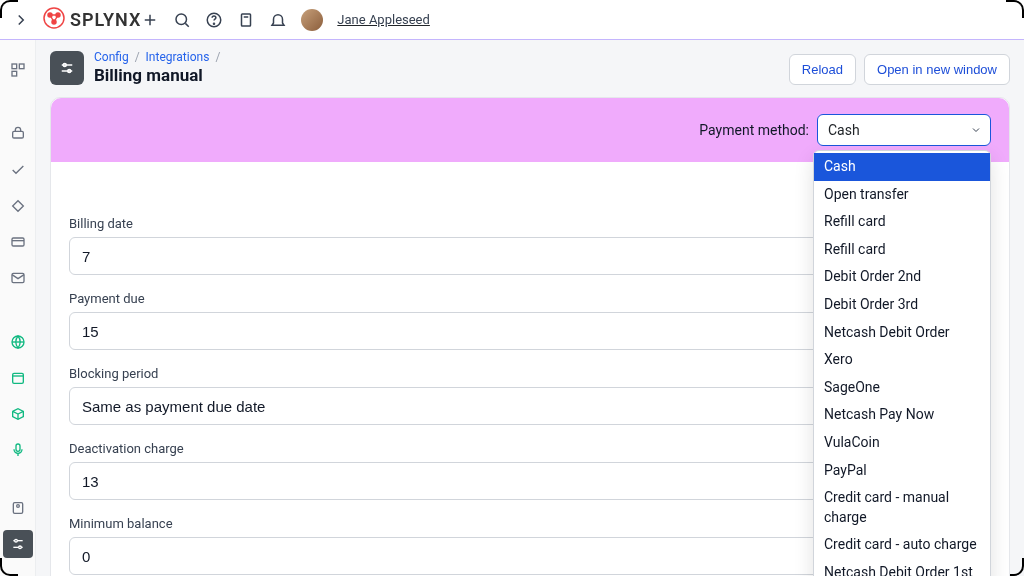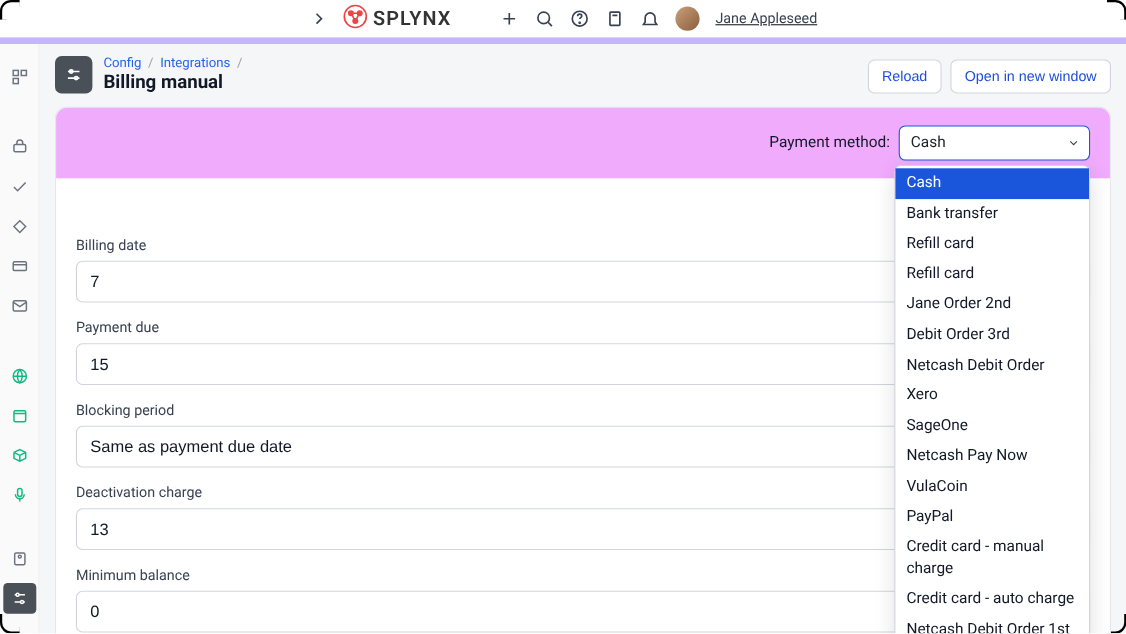--- a/index.html
+++ b/index.html
@@ -1,17 +1,17 @@
 <!DOCTYPE html>
 <html><head>
 <meta charset="utf-8">
 <style>
 * { box-sizing: border-box; margin: 0; padding: 0; }
 body { font-family: -apple-system, BlinkMacSystemFont, "Segoe UI", Roboto, sans-serif; font-size: 14px; color: #212529; background: #fff; width: 1024px; height: 576px; overflow: hidden; position: relative; }
-.topbar { height: 40px; border-bottom: 6px solid #c4b5fd; display: flex; align-items: center; padding: 0 12px; justify-content: center; gap: 44px; }
+.topbar { height: 40px; border-bottom: 1px solid #c4b5fd; display: flex; align-items: center; padding: 0 12px; justify-content: flex-start; }
 .topbar-left { display: flex; align-items: center; gap: 12px; }
 .topbar-right { display: flex; align-items: center; gap: 14px; text-decoration: underline; }
 .logo { display: flex; align-items: center; gap: 4px; }
 .logo-mark svg { width: 24px; height: 24px; }
 .logo-text { font-weight: 600; font-size: 18px; letter-spacing: 1px; color: #333; }
 .topbar-icon { width: 18px; height: 18px; color: #374151; cursor: pointer; display: flex; align-items: center; justify-content: center; }
 .topbar-icon svg { width: 18px; height: 18px; }
 .avatar { width: 22px; height: 22px; border-radius: 50%; background: linear-gradient(135deg,#c7a07a,#8b5e3c); }
 .user-name { font-size: 13px; color: #374151; }
 .layout { display: flex; height: calc(576px - 40px); }
@@ -238,24 +238,24 @@
             <span>Cash</span>
             <svg class="chev" viewBox="0 0 24 24" fill="none" stroke="currentColor" stroke-width="2">
                 <polyline points="6 9 12 15 18 9"></polyline>
               </svg>
           </div>
         </div>
       </div>
 
       <div class="dropdown" id="pm-dropdown">
           <div class="dropdown-item selected">Cash</div>
-          <div class="dropdown-item">Bank transfer</div>
+          <div class="dropdown-item">Open transfer</div>
           <div class="dropdown-item">Refill card</div>
           <div class="dropdown-item">Refill card</div>
-          <div class="dropdown-item">Jane Order 2nd</div>
+          <div class="dropdown-item">Debit Order 2nd</div>
           <div class="dropdown-item">Debit Order 3rd</div>
           <div class="dropdown-item">Netcash Debit Order</div>
           <div class="dropdown-item">Xero</div>
           <div class="dropdown-item">SageOne</div>
           <div class="dropdown-item">Netcash Pay Now</div>
           <div class="dropdown-item">VulaCoin</div>
           <div class="dropdown-item">PayPal</div>
           <div class="dropdown-item">Credit card - manual charge</div>
           <div class="dropdown-item">Credit card - auto charge</div>
           <div class="dropdown-item">Netcash Debit Order 1st</div>

